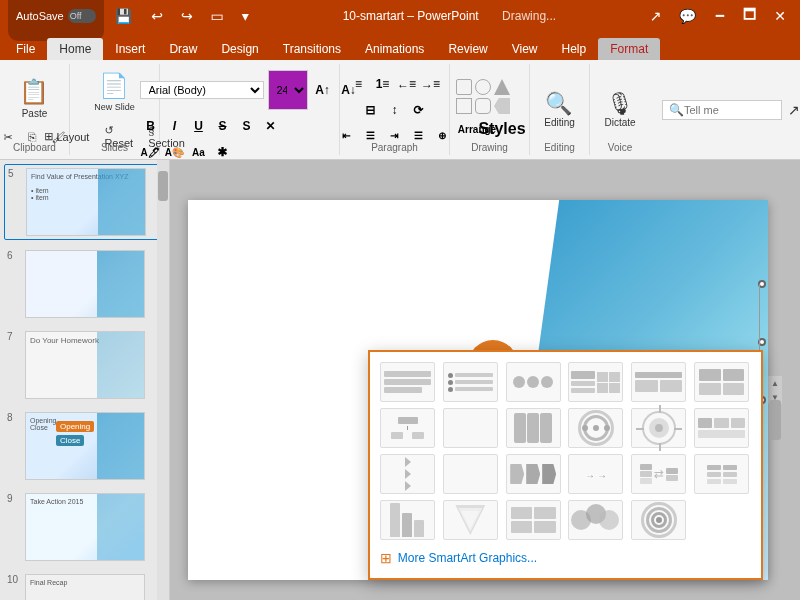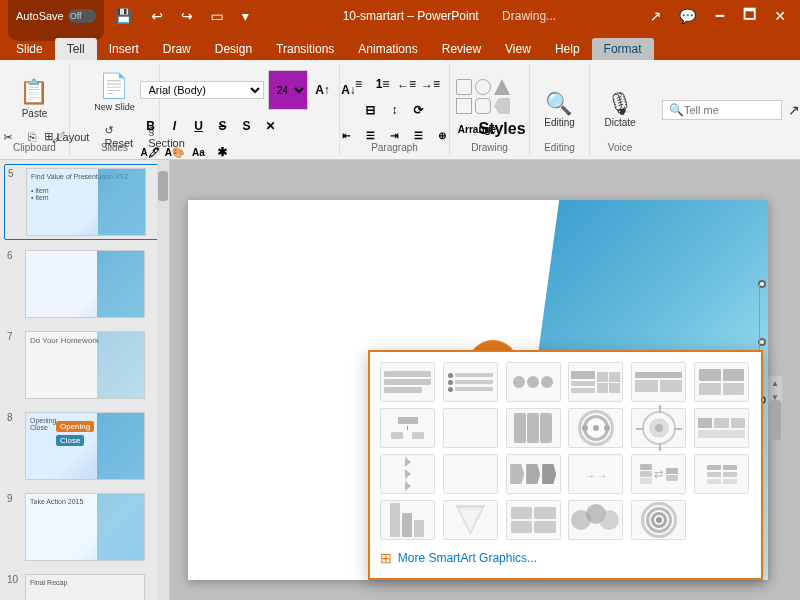--- a/index.html
+++ b/index.html
@@ -47,21 +47,21 @@
       font-size: 12px;
       cursor: pointer;
       border-radius: 3px 3px 0 0;
     }
     .ribbon-tab.active {
       background: #e8e8e8;
       color: #333;
     }
     .ribbon-tab.format-tab {
       background: #c0c0c0;
-      color: #0c4a6e;
+      color: #b91c1c;
     }
 
     
     .ribbon {
       background: #f3f3f3;
       border-bottom: 1px solid #ccc;
       display: flex;
       height: 100px;
       padding: 4px 0;
     }
@@ -391,22 +391,22 @@
   <div class="title-bar-right">
     <button class="title-bar-btn">↗</button>
     <button class="title-bar-btn">💬</button>
     <button class="title-bar-btn">🗕</button>
     <button class="title-bar-btn">🗖</button>
     <button class="title-bar-btn close-btn">✕</button>
   </div>
 </div>
 
 <div class="ribbon-tabs">
-  <div class="ribbon-tab">Slide</div>
-  <div class="ribbon-tab active">Tell</div>
+  <div class="ribbon-tab">File</div>
+  <div class="ribbon-tab active">Home</div>
   <div class="ribbon-tab">Insert</div>
   <div class="ribbon-tab">Draw</div>
   <div class="ribbon-tab">Design</div>
   <div class="ribbon-tab">Transitions</div>
   <div class="ribbon-tab">Animations</div>
   <div class="ribbon-tab">Review</div>
   <div class="ribbon-tab">View</div>
   <div class="ribbon-tab">Help</div>
   <div class="ribbon-tab format-tab">Format</div>
 </div>

